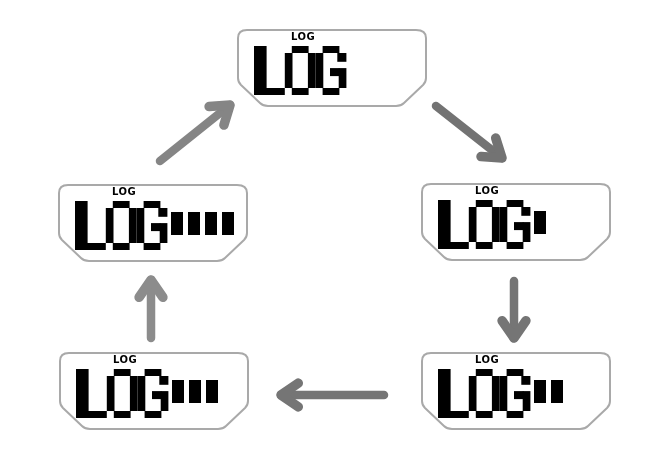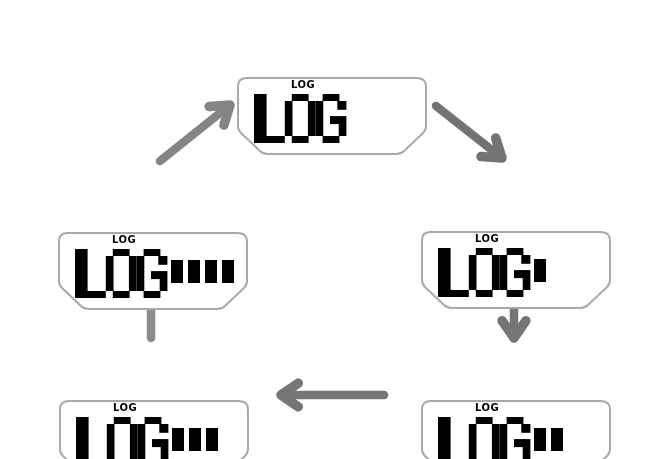--- a/index.html
+++ b/index.html
@@ -1,20 +1,20 @@
 <!DOCTYPE html>
 <html><head>
 <meta charset="utf-8">
 <style>
   html,body{margin:0;padding:0;background:#fff;}
   .canvas{
     position:relative;width:667px;height:459px;background:#fff;overflow:hidden;
     font-family:"DejaVu Sans","Liberation Sans",sans-serif;
   }
-  .panel{position:absolute;width:182px;height:80px;margin-top:48px;}
+  .panel{position:absolute;width:182px;height:80px;}
   .frame{position:absolute;left:0;top:0;}
   .mini-label{
     position:absolute;left:46px;top:2px;width:40px;text-align:center;
     font-size:10px;font-weight:bold;letter-spacing:.5px;color:#000;line-height:11px;
   }
   .big-text{position:absolute;left:17px;top:17px;}
   .bars{position:absolute;left:113px;top:28px;display:flex;gap:5px;}
   .bar{width:12px;height:23px;background:#000;}
   .arrow-layer{position:absolute;left:0;top:0;pointer-events:none;}
 </style>

